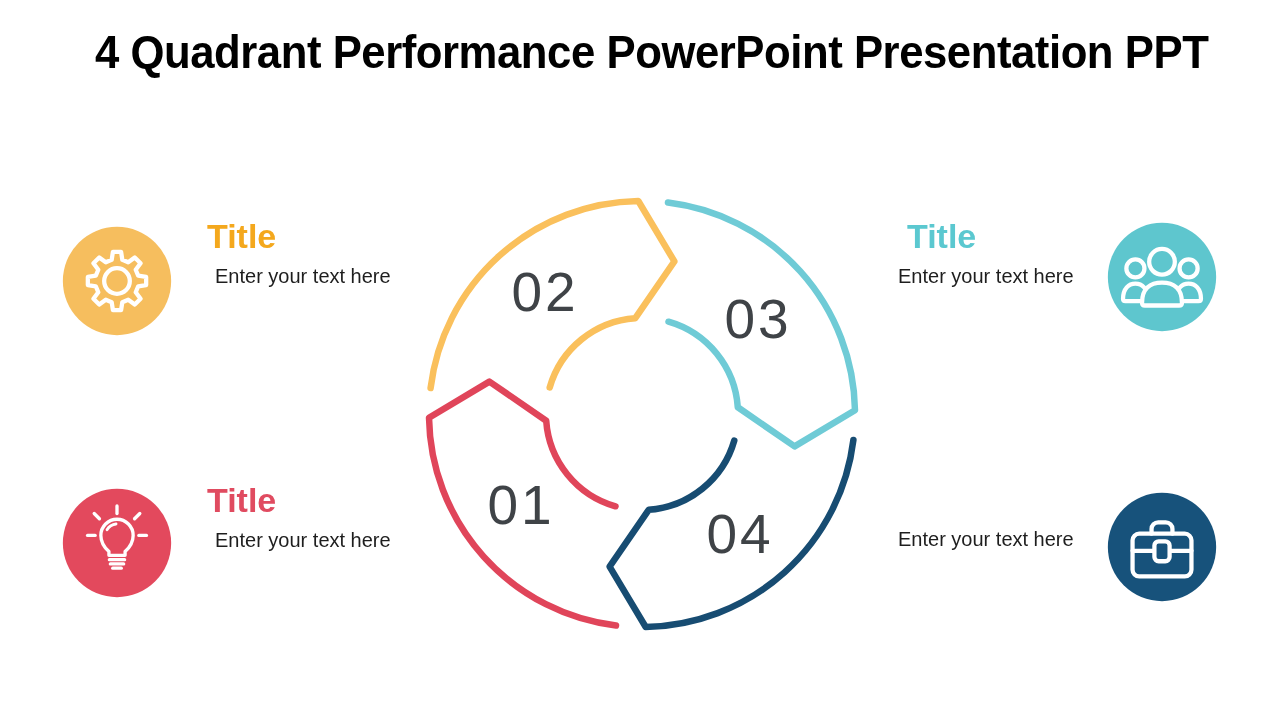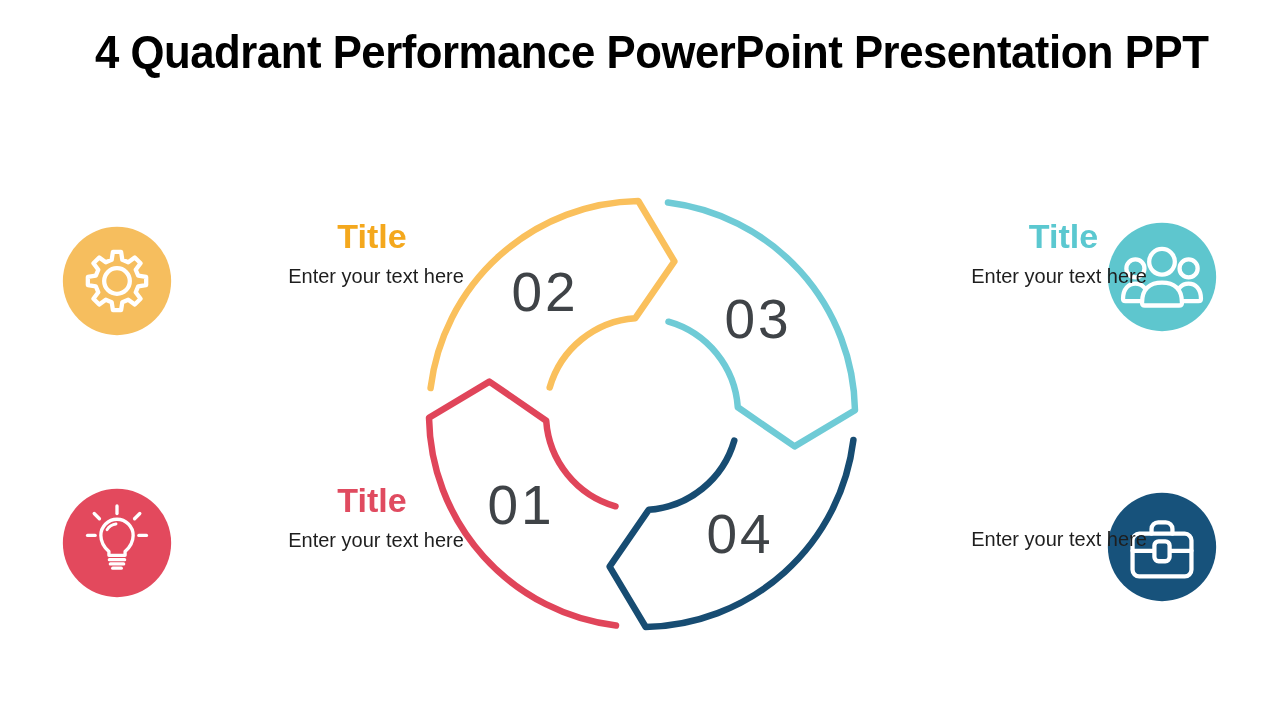--- a/index.html
+++ b/index.html
@@ -27,21 +27,21 @@
   
   .badge{ position:absolute; width:114px; height:114px; }
   .badge.tl{ left:60px;  top:224px; }
   .badge.tr{ left:1105px; top:220px; }
   .badge.bl{ left:60px;  top:486px; }
   .badge.br{ left:1105px; top:490px; }
   .glyph *{ fill:none; stroke:#ffffff; stroke-width:4.5; stroke-linecap:round; stroke-linejoin:round; }
   .glyph .thin{ stroke-width:3.5; }
   .glyph .xthin{ stroke-width:3; }
   
-  .section-text{ position:absolute; width:330px;text-align:center; }
+  .section-text{ position:absolute; width:330px; }
   .section-text.tl{ left:207px; top:214px; }
   .section-text.tr{ left:890px; top:214px; }
   .section-text.bl{ left:207px; top:478px; }
   .section-text.br{ left:890px; top:527px; }
   .sec-title{
     margin:0; font-size:34px; font-weight:700; line-height:44px;
   }
   .section-text.tr .sec-title{ margin-left:17px; }
   .sec-body{
     margin:6px 0 0 8px; font-size:20px; font-weight:400; line-height:24px;

